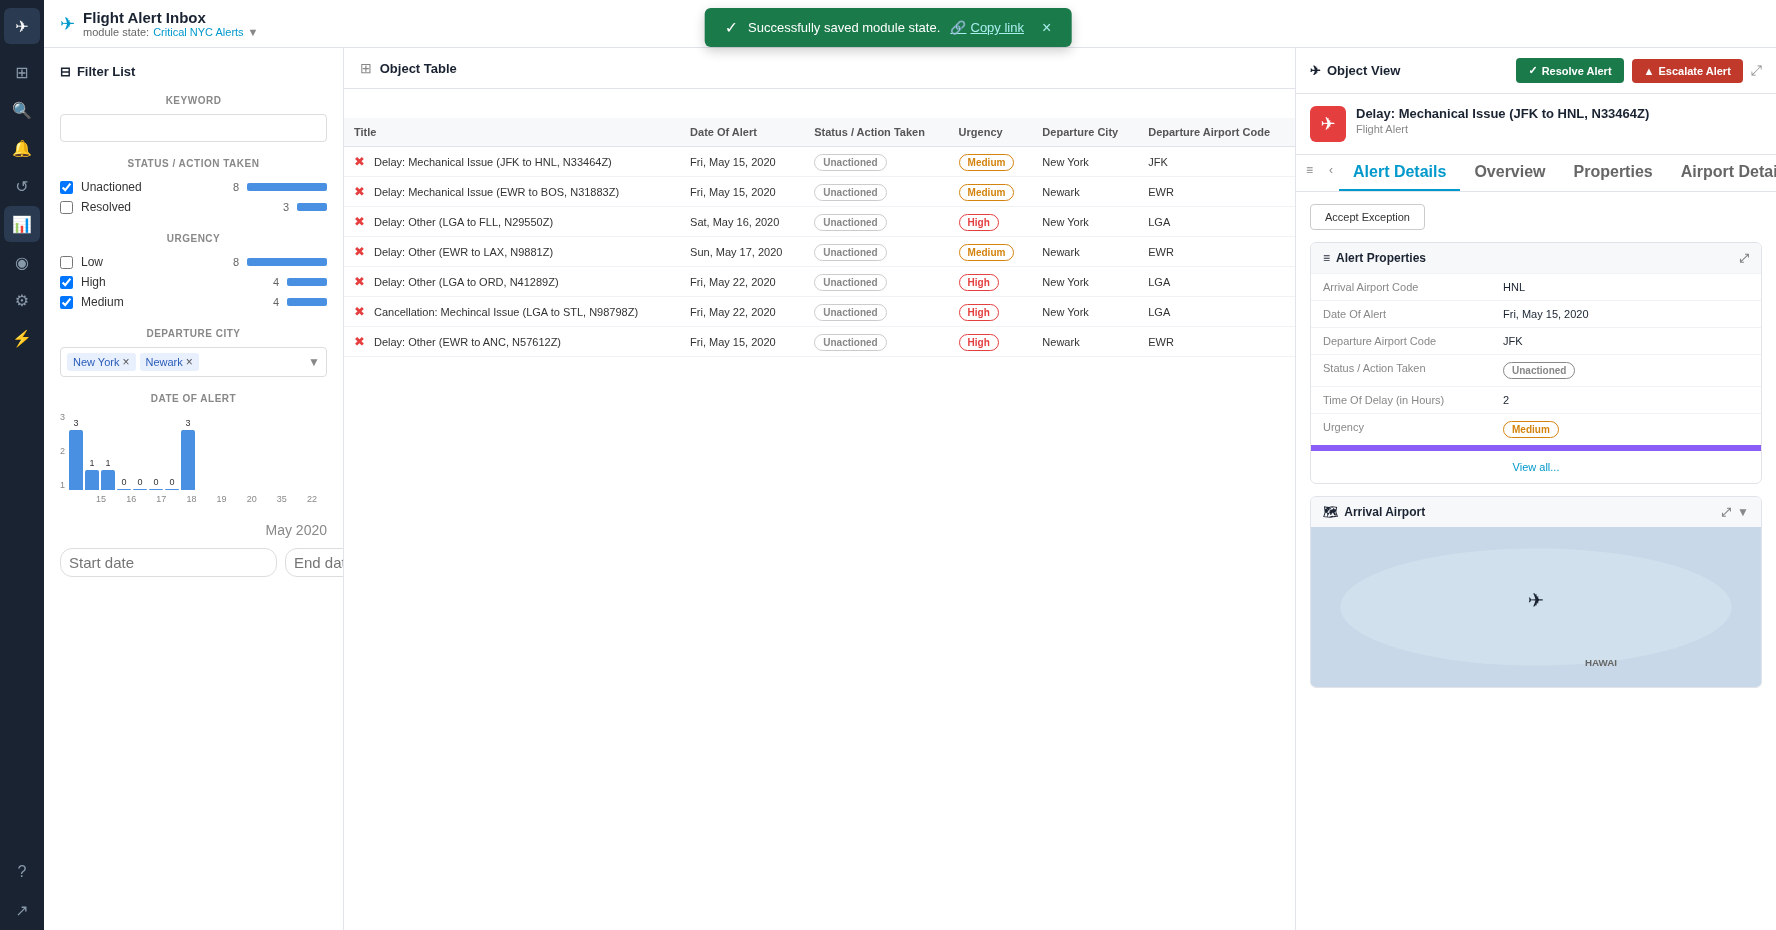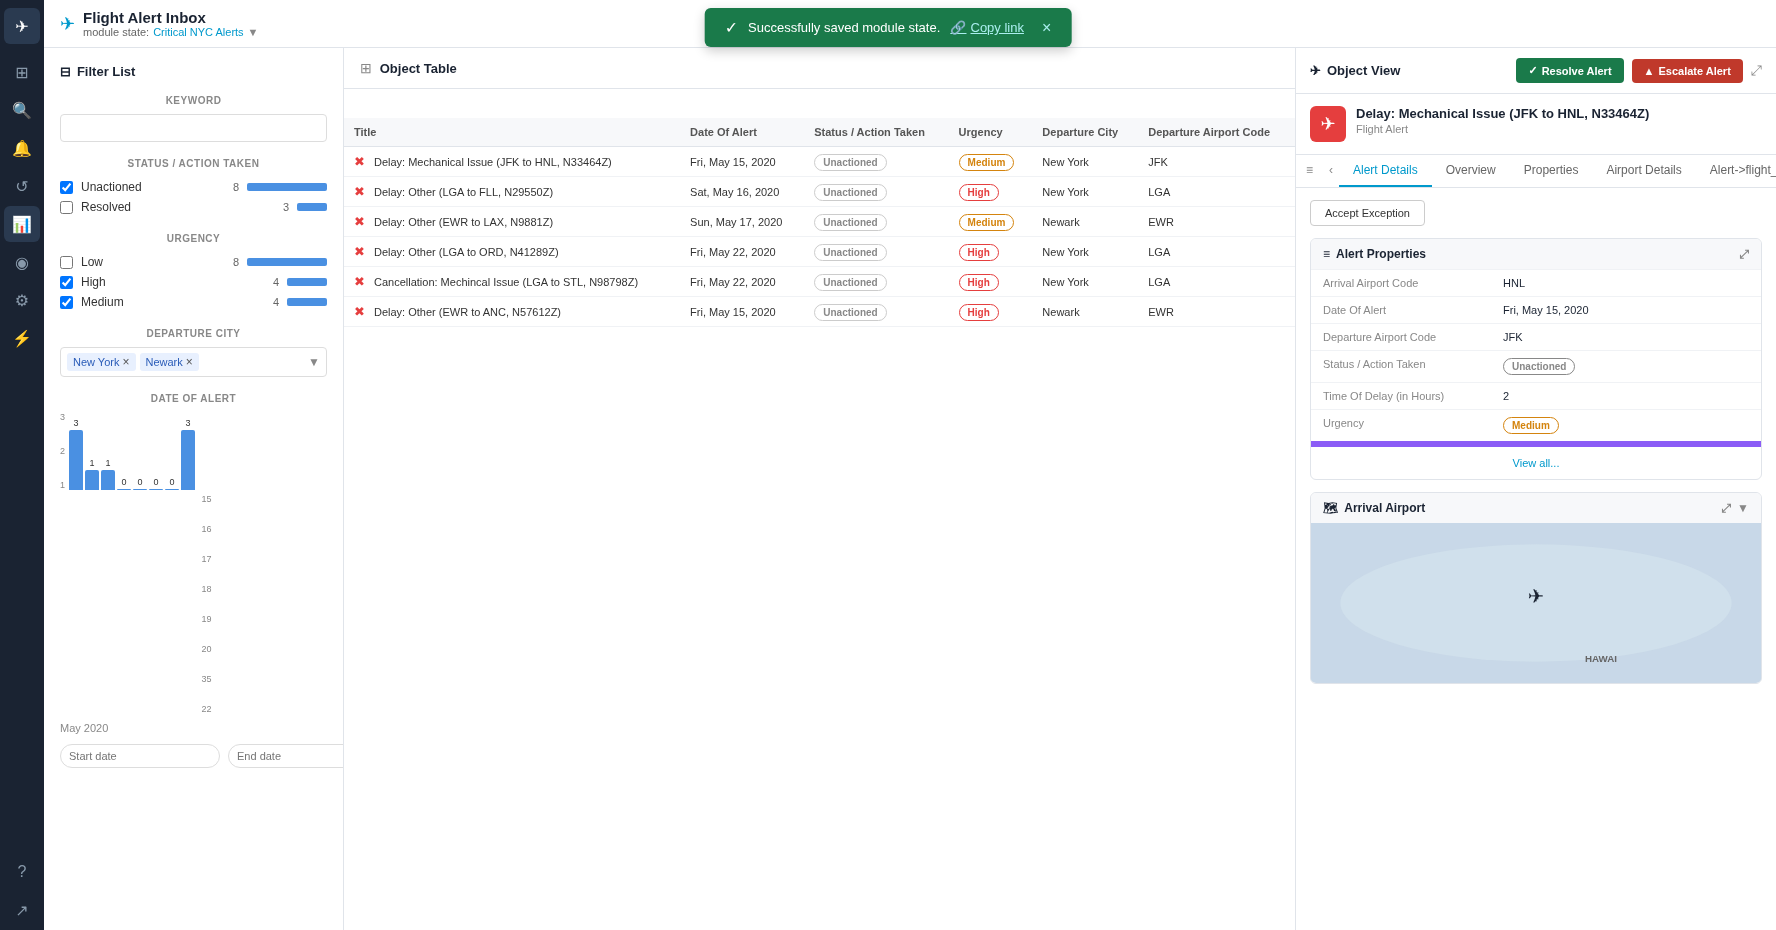--- a/index.html
+++ b/index.html
@@ -44,25 +44,25 @@
     .tag .remove { cursor: pointer; color: #555; font-size: 12px; }
     .tags-input .dropdown-arrow { margin-left: auto; color: #888; }
 
     
     .bar-chart { margin-top: 8px; }
     .chart-area { display: flex; align-items: flex-end; gap: 2px; height: 80px; padding-bottom: 2px; position: relative; }
     .chart-y-labels { display: flex; flex-direction: column; justify-content: space-between; height: 80px; margin-right: 4px; font-size: 9px; color: #888; padding-bottom: 2px; }
     .chart-bar-wrap { display: flex; flex-direction: column; align-items: center; flex: 1; }
     .chart-bar { background: #4a90e2; border-radius: 2px 2px 0 0; width: 14px; position: relative; }
     .chart-bar-val { font-size: 9px; color: #333; position: absolute; top: -12px; width: 100%; text-align: center; }
-    .chart-x-labels { display: flex; gap: 20px; margin-top: 2px; flex-direction: column; }
+    .chart-x-labels { display: flex; gap: 0; margin-top: 2px; }
     .chart-x-label { flex: 1; text-align: center; font-size: 9px; color: #888; }
-    .chart-month { font-size: 11px; color: #888; text-align: left; margin-top: 8px; }
+    .chart-month { font-size: 14px; color: #888; text-align: right; margin-top: 18px; }
     .date-range { display: flex; gap: 8px; margin-top: 10px; }
-    .date-input { flex: 1; border: 1px solid #ddd; border-radius: 12px; padding: 5px 8px; font-size: 11px; color: #888; outline: none; }
+    .date-input { flex: 1; border: 1px solid #ddd; border-radius: 12px; padding: 5px 8px; font-size: 15px; color: #888; outline: none; }
 
     
     .table-panel { flex: 1; background: #fff; overflow: auto; border-right: 1px solid #e0e4ea; }
     .table-header-row { display: flex; align-items: center; gap: 8px; padding: 12px 16px; border-bottom: 1px solid #e0e4ea; }
     .table-header-icon { color: #888; font-size: 14px; }
     .table-title { font-size: 13px; font-weight: 600; color: #1a2332; }
     table { width: 100%; border-collapse: collapse; margin-top: 29px; }
     th { background: #f7f8fa; font-size: 11px; font-weight: 600; color: #555; text-align: left; padding: 8px 10px; border-bottom: 1px solid #e0e4ea; white-space: nowrap; }
     td { padding: 7px 10px; border-bottom: 1px solid #f0f2f5; font-size: 11px; vertical-align: middle; }
     .badge { padding: 2px 8px; border-radius: 10px; font-size: 10px; font-weight: 600; border: 1px solid; }
@@ -76,21 +76,21 @@
     .object-panel-title { font-size: 13px; font-weight: 600; color: #1a2332; display: flex; align-items: center; gap: 6px; }
     .object-panel-actions { display: flex; gap: 8px; align-items: center; }
     .btn-resolve { background: #1a7a4a; color: #fff; border: none; border-radius: 4px; padding: 6px 12px; font-size: 11px; font-weight: 600; cursor: pointer; display: flex; align-items: center; gap: 4px; }
     .btn-escalate { background: #c0392b; color: #fff; border: none; border-radius: 4px; padding: 6px 12px; font-size: 11px; font-weight: 600; cursor: pointer; display: flex; align-items: center; gap: 4px; }
     .btn-expand { background: none; border: none; cursor: pointer; color: #888; font-size: 14px; }
     .alert-info { padding: 12px 14px; border-bottom: 1px solid #e0e4ea; display: flex; align-items: flex-start; gap: 10px; }
     .alert-icon-big { width: 36px; height: 36px; background: #e53e3e; border-radius: 6px; display: flex; align-items: center; justify-content: center; color: #fff; font-size: 18px; flex-shrink: 0; }
     .alert-title { font-size: 13px; font-weight: 600; color: #1a2332; }
     .alert-subtitle { font-size: 11px; color: #888; margin-top: 2px; }
     .tabs-row { display: flex; border-bottom: 1px solid #e0e4ea; overflow-x: auto; }
-    .tab { padding: 8px 14px; font-size: 12px; font-weight: 400; color: #666; cursor: pointer; border-bottom: 2px solid transparent; white-space: nowrap; }
+    .tab { padding: 8px 14px; font-size: 16px; font-weight: 700; color: #666; cursor: pointer; border-bottom: 2px solid transparent; white-space: nowrap; }
     .tab.active { color: #0099cc; border-bottom-color: #0099cc; }
     .object-panel-body { flex: 1; overflow-y: auto; padding: 0; }
     .accept-btn { margin: 12px 14px; border: 1px solid #ccc; background: #fff; padding: 6px 14px; border-radius: 4px; font-size: 11px; cursor: pointer; color: #333; }
     .section-card { border: 1px solid #e0e4ea; border-radius: 6px; margin: 0 14px 12px; overflow: hidden; }
     .section-card-header { background: #f7f8fa; padding: 8px 12px; font-size: 12px; font-weight: 600; color: #1a2332; display: flex; align-items: center; justify-content: space-between; }
     .section-card-header-left { display: flex; align-items: center; gap: 6px; }
     .prop-row { display: flex; padding: 7px 12px; border-top: 1px solid #f0f2f5; font-size: 11px; }
     .prop-label { color: #888; width: 180px; flex-shrink: 0; }
     .prop-value { color: #1a2332; font-weight: 500; }
     .prop-badge { padding: 2px 8px; border-radius: 10px; font-size: 10px; font-weight: 600; border: 1px solid; }
@@ -294,20 +294,31 @@
     </td>
     <td>Fri, May 15, 2020</td>
     <td><span class="badge badge-unactioned">Unactioned</span></td>
     <td><span class="badge badge-medium">Medium</span></td>
     <td>New York</td>
     <td>JFK</td>
   </tr>
             <tr>
     <td>
       <span style="color:#e53e3e; margin-right:6px; font-size:13px;">✖</span>
+      Delay: Mechanical Issue (EWR to BOS, N31883Z)
+    </td>
+    <td>Fri, May 15, 2020</td>
+    <td><span class="badge badge-unactioned">Unactioned</span></td>
+    <td><span class="badge badge-medium">Medium</span></td>
+    <td>Newark</td>
+    <td>EWR</td>
+  </tr>
+            <tr>
+    <td>
+      <span style="color:#e53e3e; margin-right:6px; font-size:13px;">✖</span>
       Delay: Other (LGA to FLL, N29550Z)
     </td>
     <td>Sat, May 16, 2020</td>
     <td><span class="badge badge-unactioned">Unactioned</span></td>
     <td><span class="badge badge-high">High</span></td>
     <td>New York</td>
     <td>LGA</td>
   </tr>
             <tr>
     <td>

